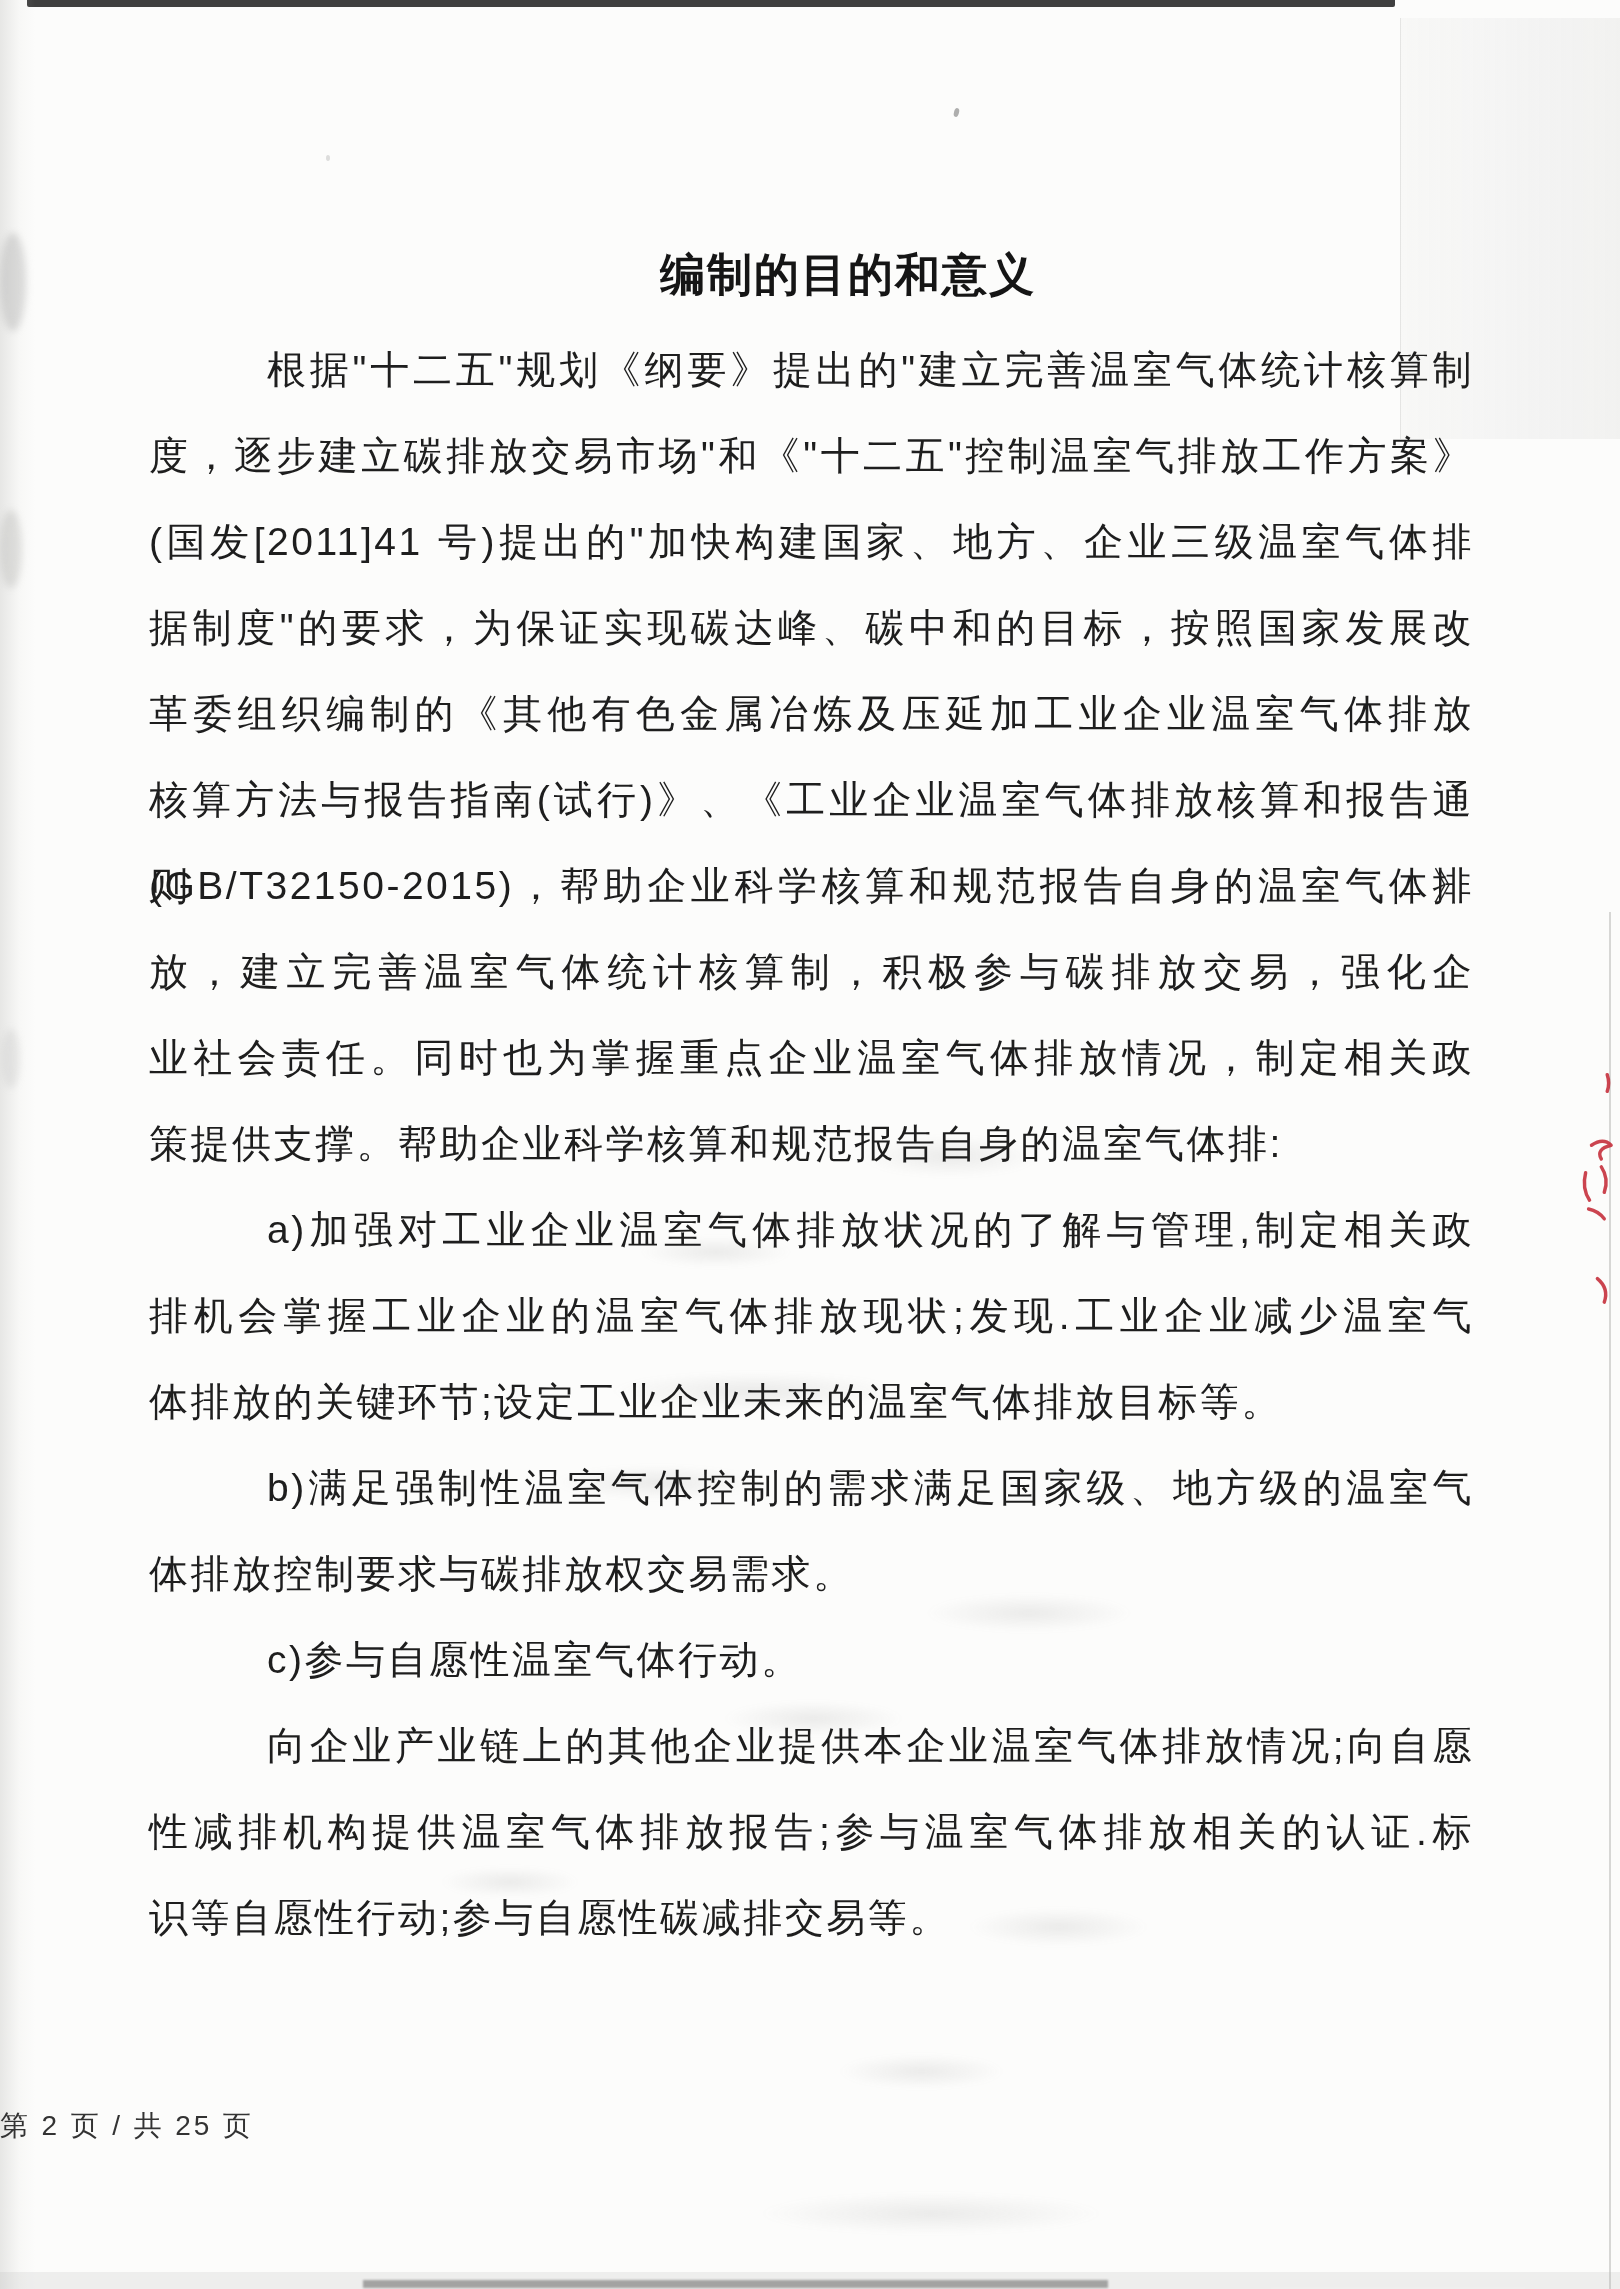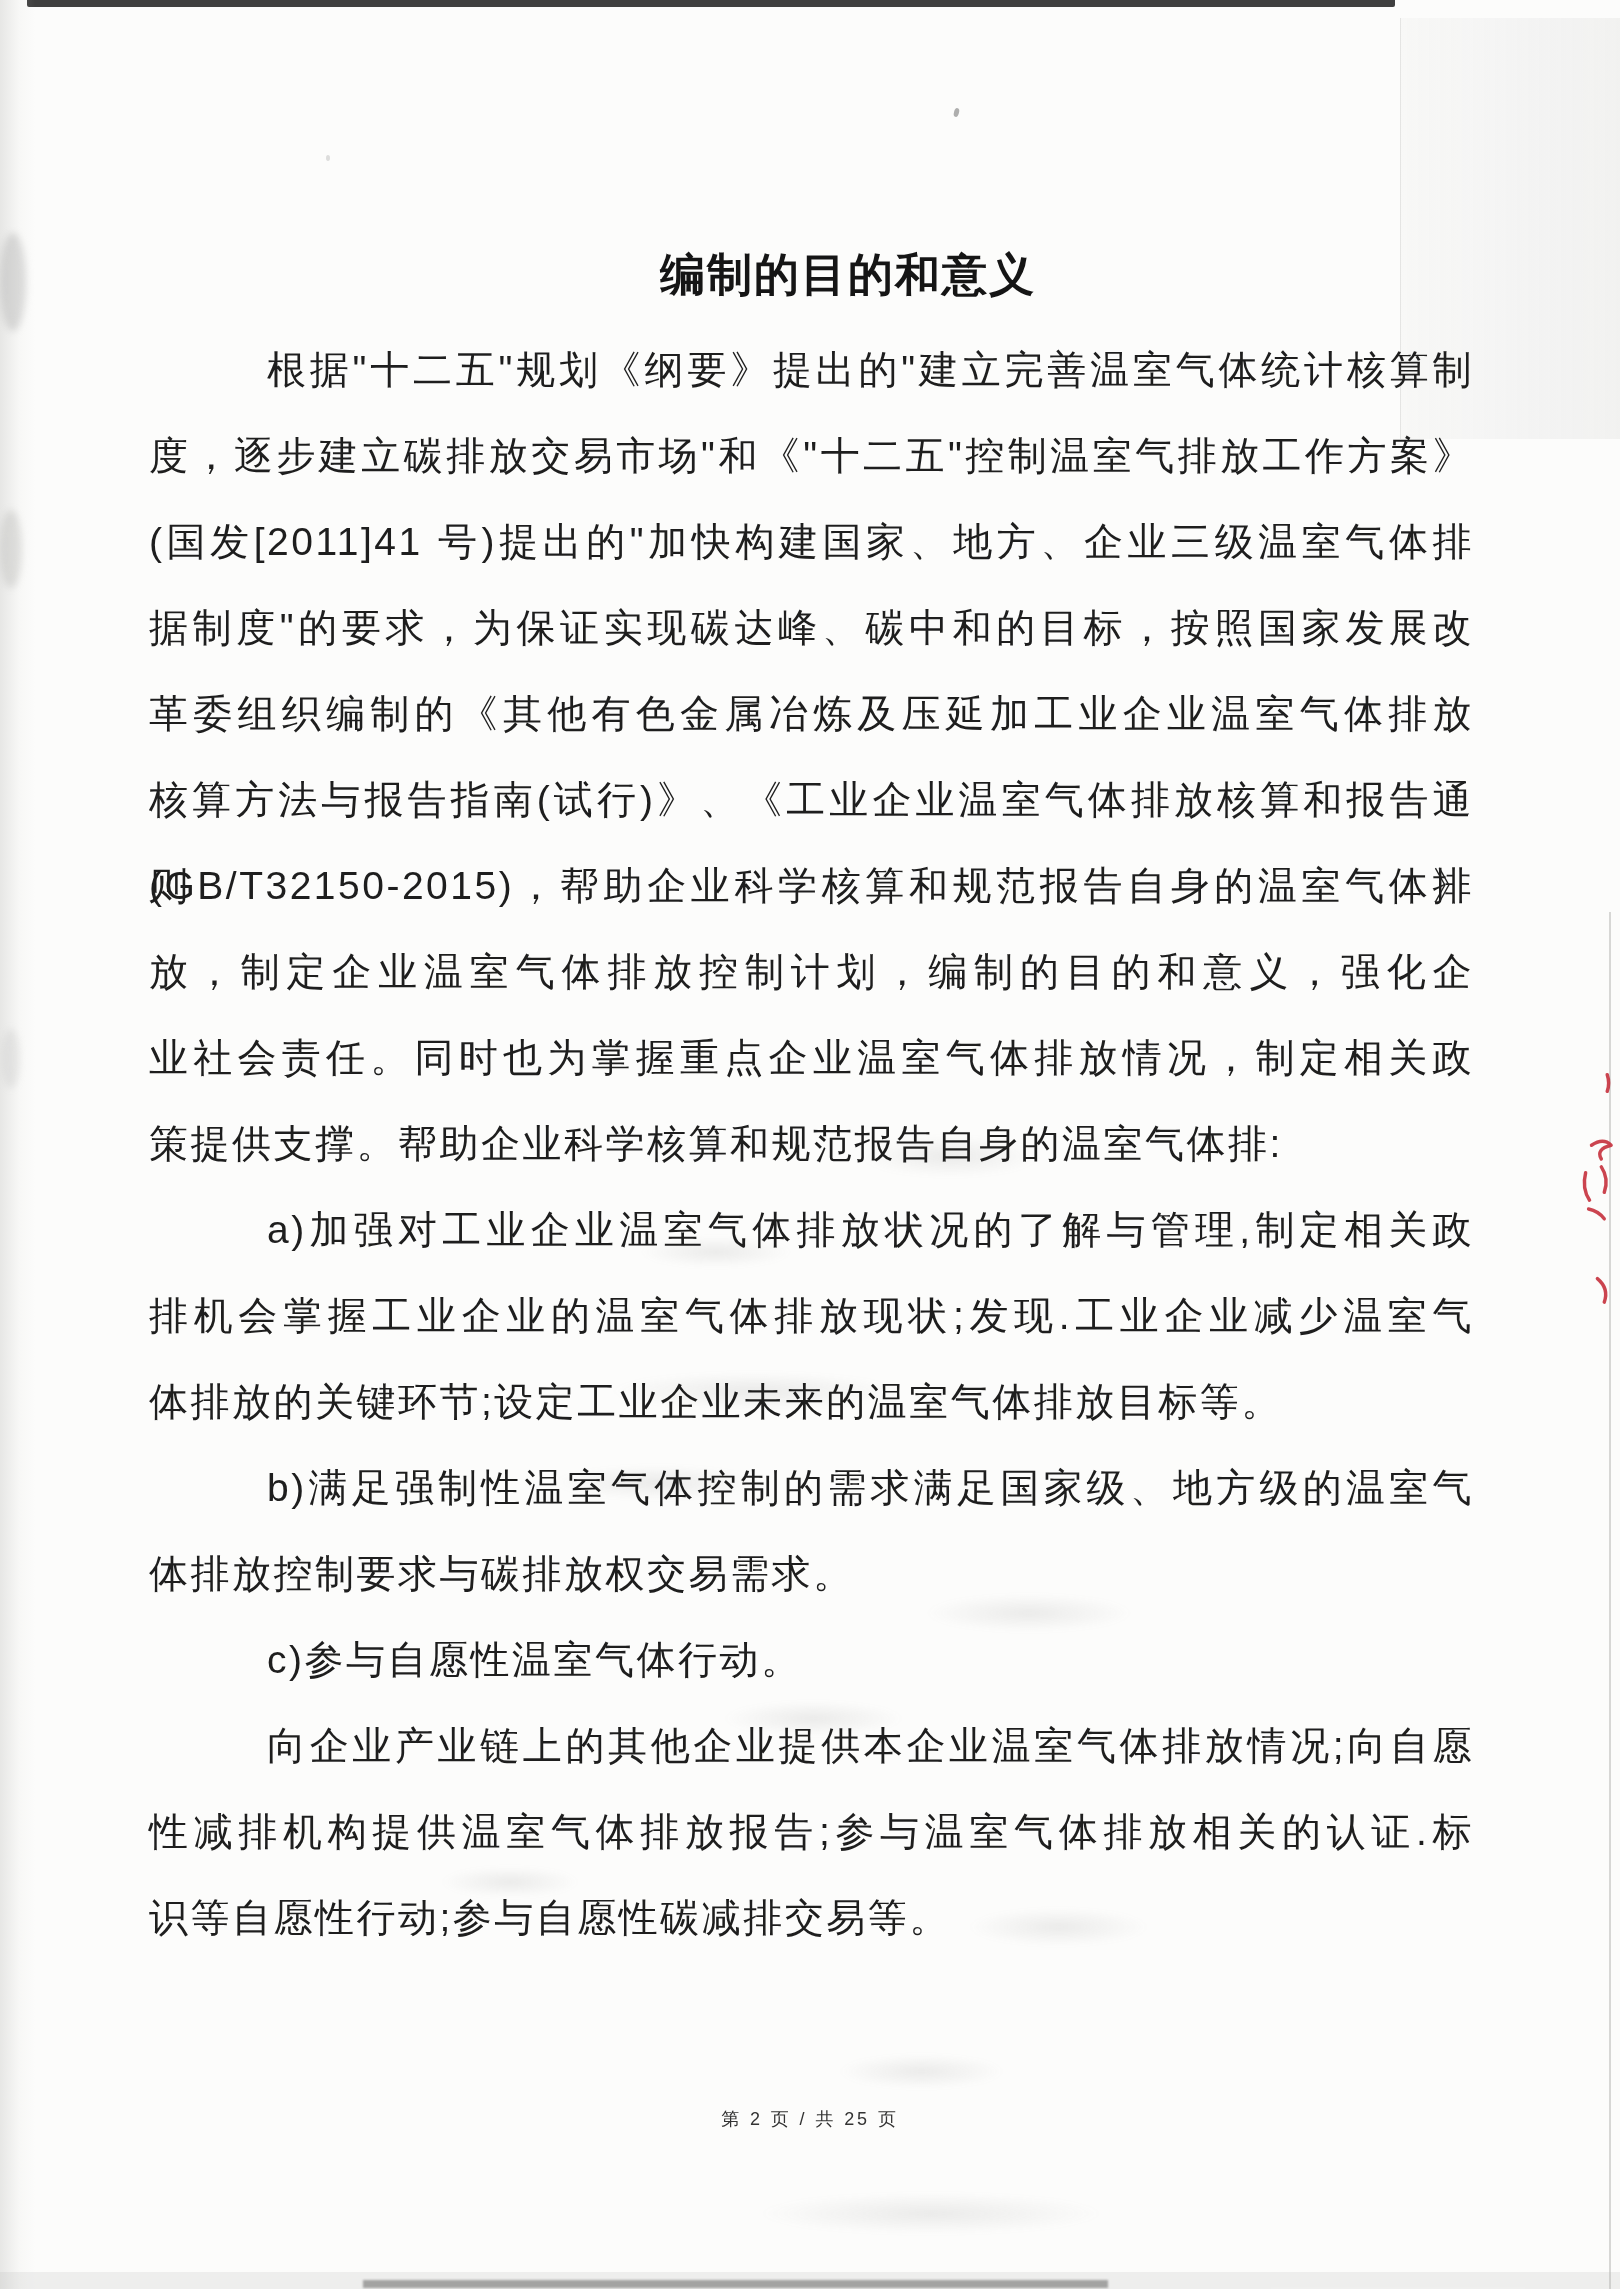--- a/index.html
+++ b/index.html
@@ -37,21 +37,21 @@
   }
   .docbody{position:absolute;left:149px;top:327px;width:1325px;}
   .line{
     height:86px;line-height:86px;white-space:nowrap;
     font-size:39px;letter-spacing:2.5px;color:#1e1e1e;text-align:left;
   }
   .line.j{white-space:normal;text-align:justify;text-align-last:justify;}
   .line.ind{text-indent:118px;}
   .footer{
     position:absolute;left:0;top:2107px;width:100%;
-    text-align:center;font-size:18px;letter-spacing:2.9px;color:#333;
+    font-size:28px;letter-spacing:2.9px;color:#333;
   }
   .ink{position:absolute;left:1564px;top:1057px;width:56px;height:255px;}
   .ink path{fill:none;stroke-width:3.5;stroke-linecap:round;stroke-linejoin:round;opacity:.9;}
 </style>
 </head>
 <body>
 
 <div class="page">
 
   <div class="top-edge"></div>
@@ -78,21 +78,21 @@
   <h1 class="title">编制的目的和意义</h1>
 
   <div class="docbody">
       <div class="line j ind">根据"十二五"规划《纲要》提出的"建立完善温室气体统计核算制</div>
       <div class="line j">度，逐步建立碳排放交易市场"和《"十二五"控制温室气排放工作方案》</div>
       <div class="line j">(国发[2011]41 号)提出的"加快构建国家、地方、企业三级温室气体排</div>
       <div class="line j">据制度"的要求，为保证实现碳达峰、碳中和的目标，按照国家发展改</div>
       <div class="line j">革委组织编制的《其他有色金属冶炼及压延加工业企业温室气体排放</div>
       <div class="line j">核算方法与报告指南(试行)》、《工业企业温室气体排放核算和报告通则》</div>
       <div class="line j">(GB/T32150-2015)，帮助企业科学核算和规范报告自身的温室气体排</div>
-      <div class="line j">放，制定企业温室气体排放控制计划，编制的目的和意义，强化企</div>
+      <div class="line j">放，建立完善温室气体统计核算制，积极参与碳排放交易，强化企</div>
       <div class="line j">业社会责任。同时也为掌握重点企业温室气体排放情况，制定相关政</div>
       <div class="line">策提供支撑。帮助企业科学核算和规范报告自身的温室气体排:</div>
       <div class="line j ind">a)加强对工业企业温室气体排放状况的了解与管理,制定相关政</div>
       <div class="line j">排机会掌握工业企业的温室气体排放现状;发现.工业企业减少温室气</div>
       <div class="line">体排放的关键环节;设定工业企业未来的温室气体排放目标等。</div>
       <div class="line j ind">b)满足强制性温室气体控制的需求满足国家级、地方级的温室气</div>
       <div class="line">体排放控制要求与碳排放权交易需求。</div>
       <div class="line ind">c)参与自愿性温室气体行动。</div>
       <div class="line j ind">向企业产业链上的其他企业提供本企业温室气体排放情况;向自愿</div>
       <div class="line j">性减排机构提供温室气体排放报告;参与温室气体排放相关的认证.标</div>

